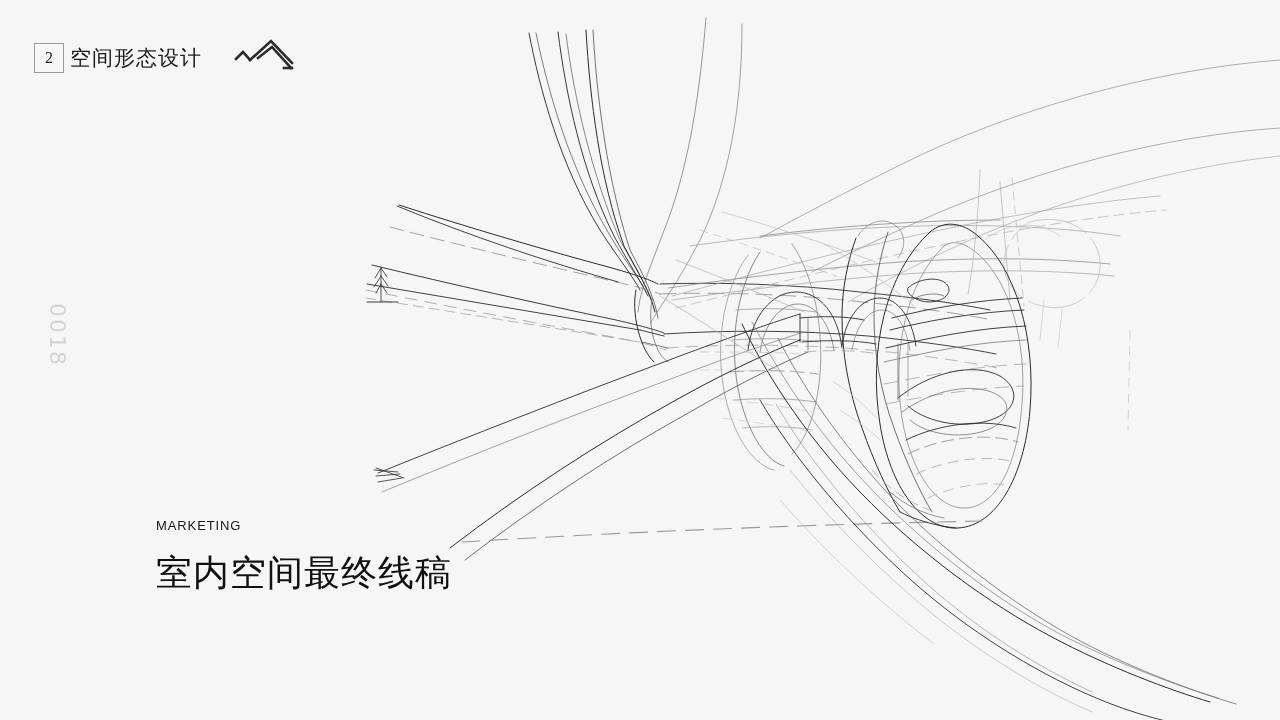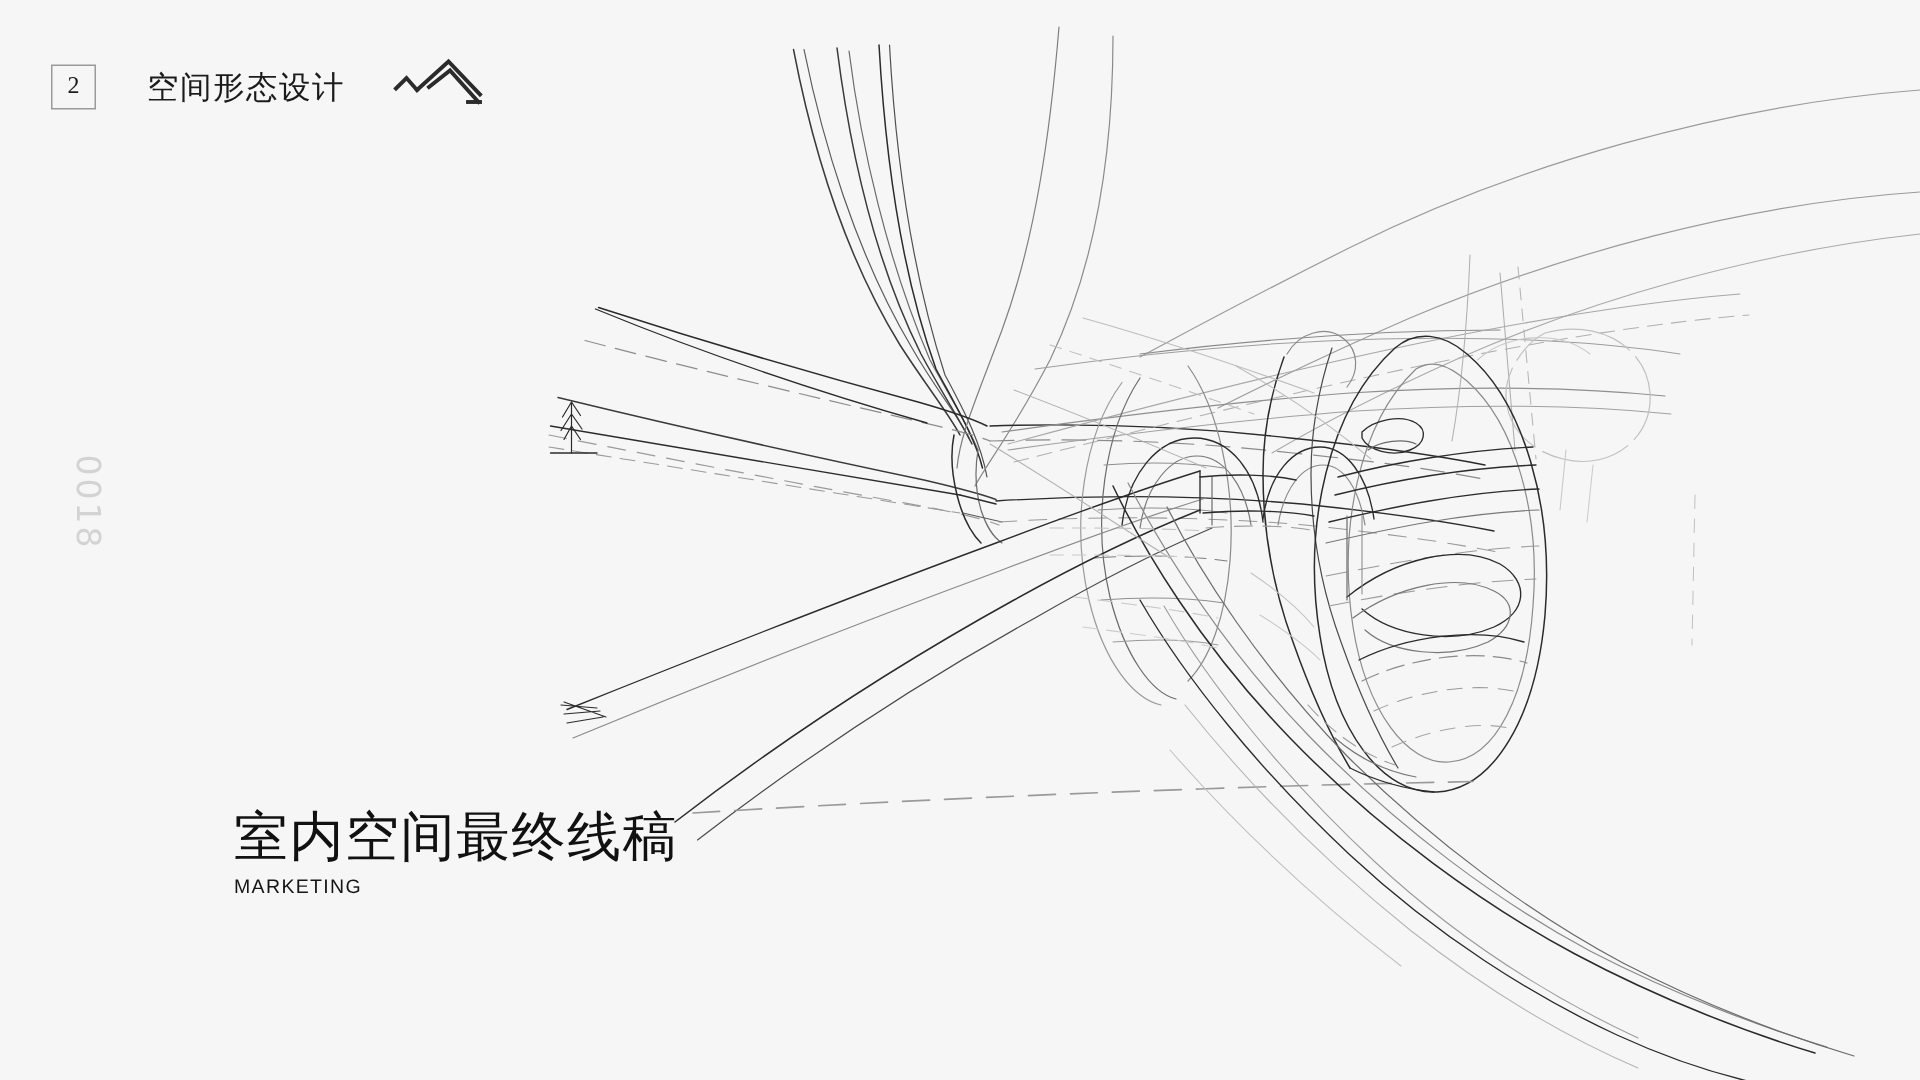--- a/index.html
+++ b/index.html
@@ -40,21 +40,21 @@
     box-sizing: border-box;
     background: #f6f6f6;
   }
   #section-number-box span {
     font-size: 16px;
     color: #1d1d1d;
     line-height: 1;
     font-family: "Liberation Serif", "DejaVu Serif", serif;
   }
   #section-title {
-    margin-left: 34px;
+    margin-left: 6px;
     font-size: 21px;
     letter-spacing: 1px;
     color: #1b1b1b;
     font-family: "DejaVu Sans", "Liberation Sans", sans-serif;
     white-space: nowrap;
   }
   #brand-mark {
     margin-left: 32px;
     display: block;
     width: 62px;
@@ -275,17 +275,17 @@
         <path d="M50 30 L 58 30"></path>
       </g>
     </svg>
   </div>
 
   <div id="page-number">
     <span>0018</span>
   </div>
 
   <div id="caption-block">
+    <div id="caption-eyebrow">MARKETING</div>
     <div id="caption-title">室内空间最终线稿</div>
-    <div id="caption-eyebrow">MARKETING</div>
   </div>
 
 </div>
 
 </body></html>

